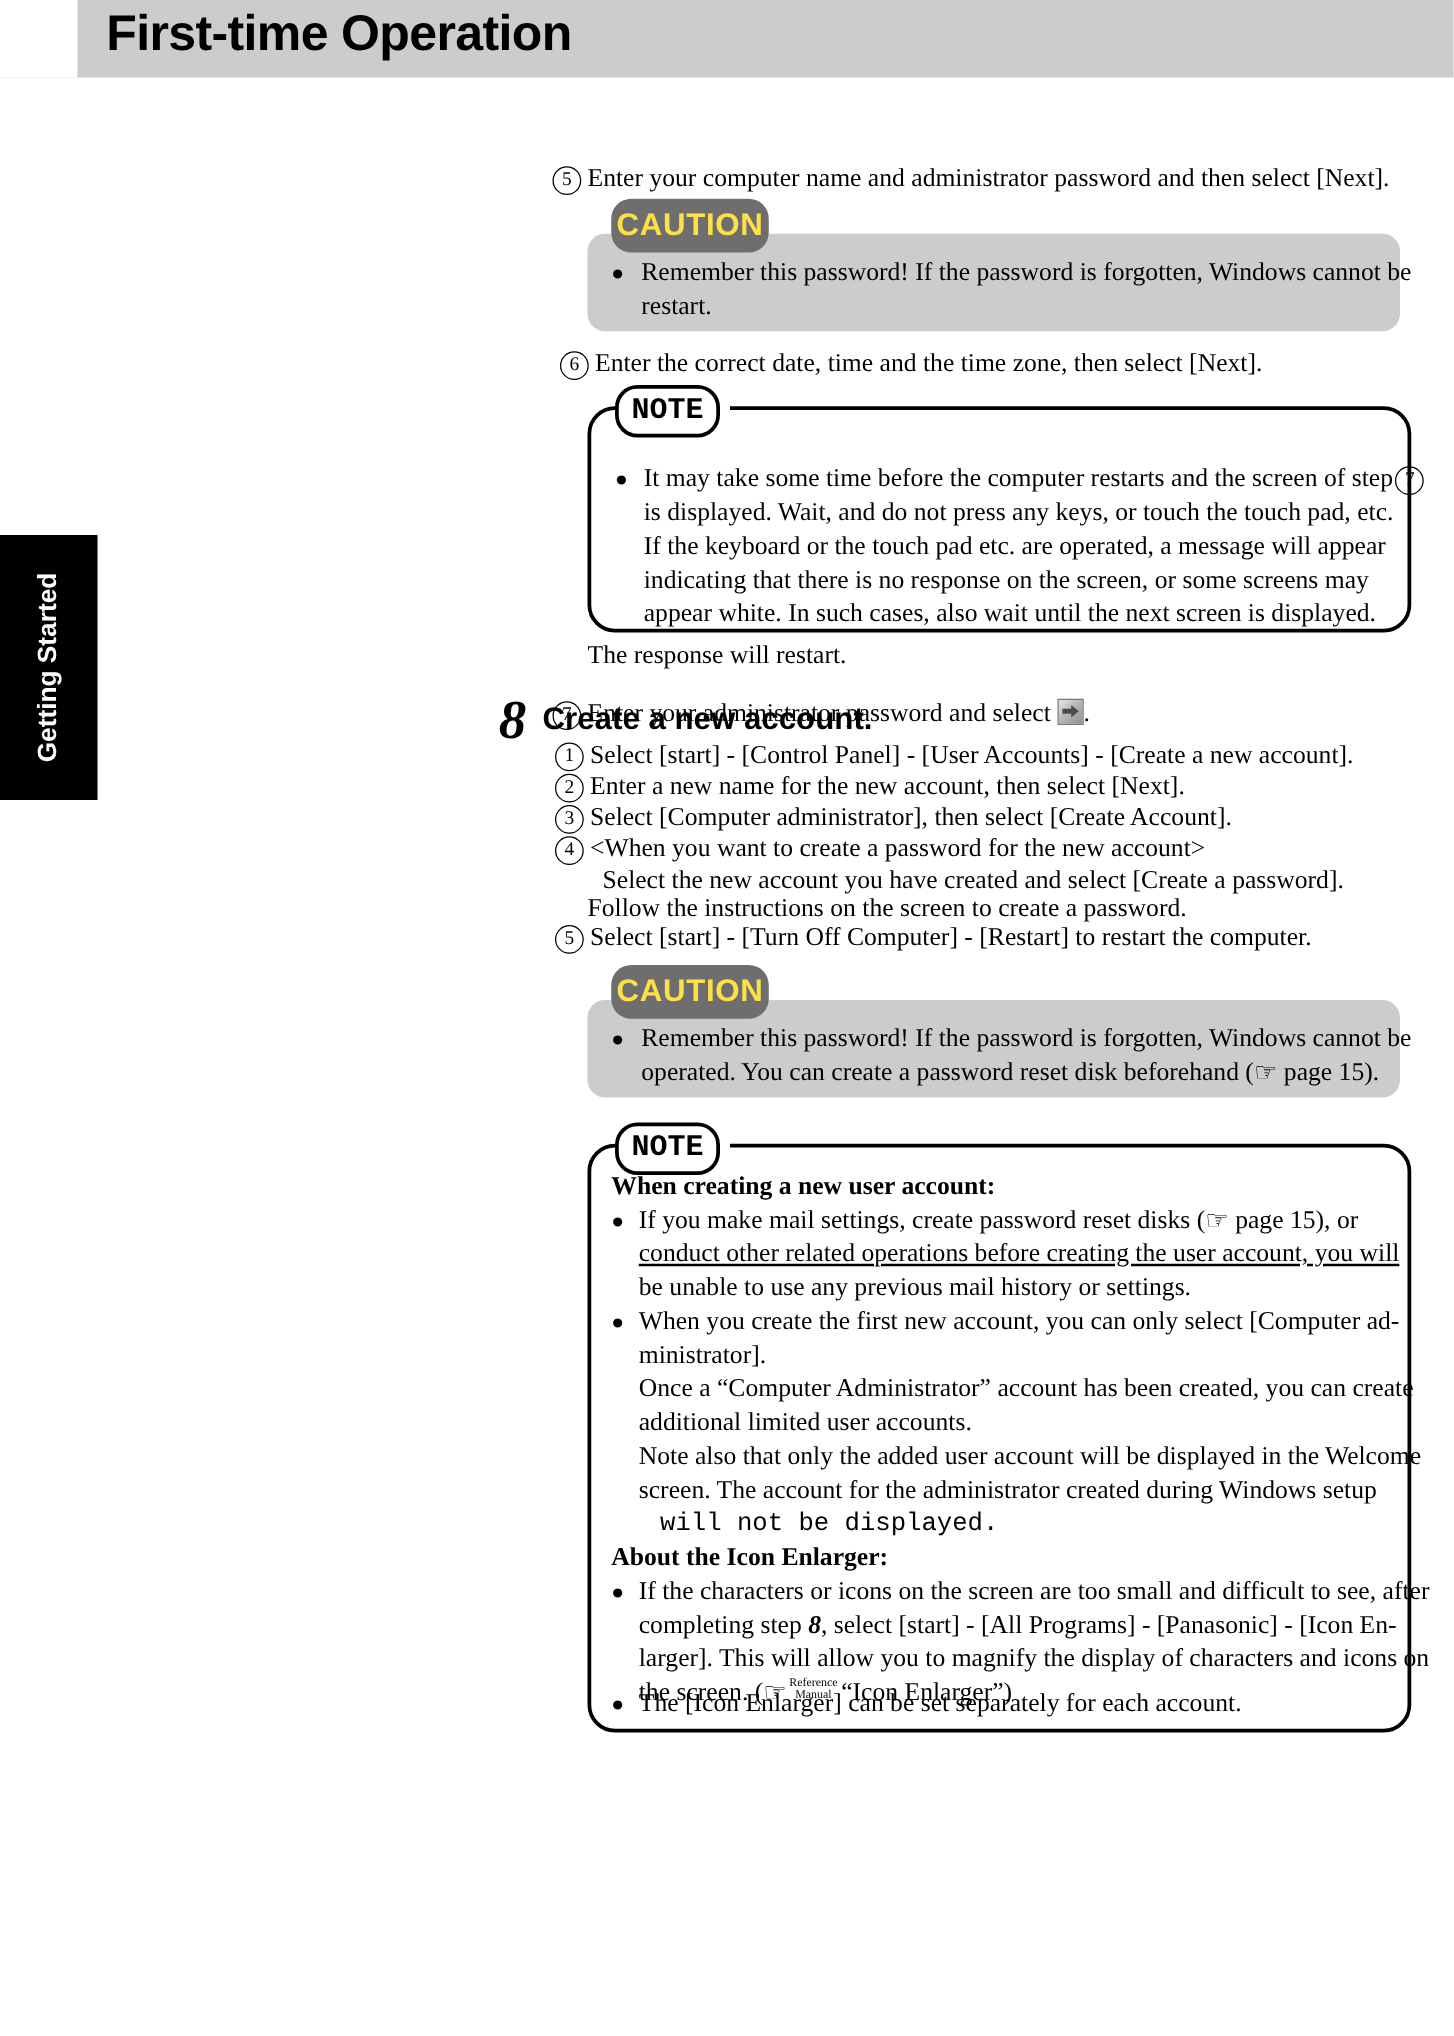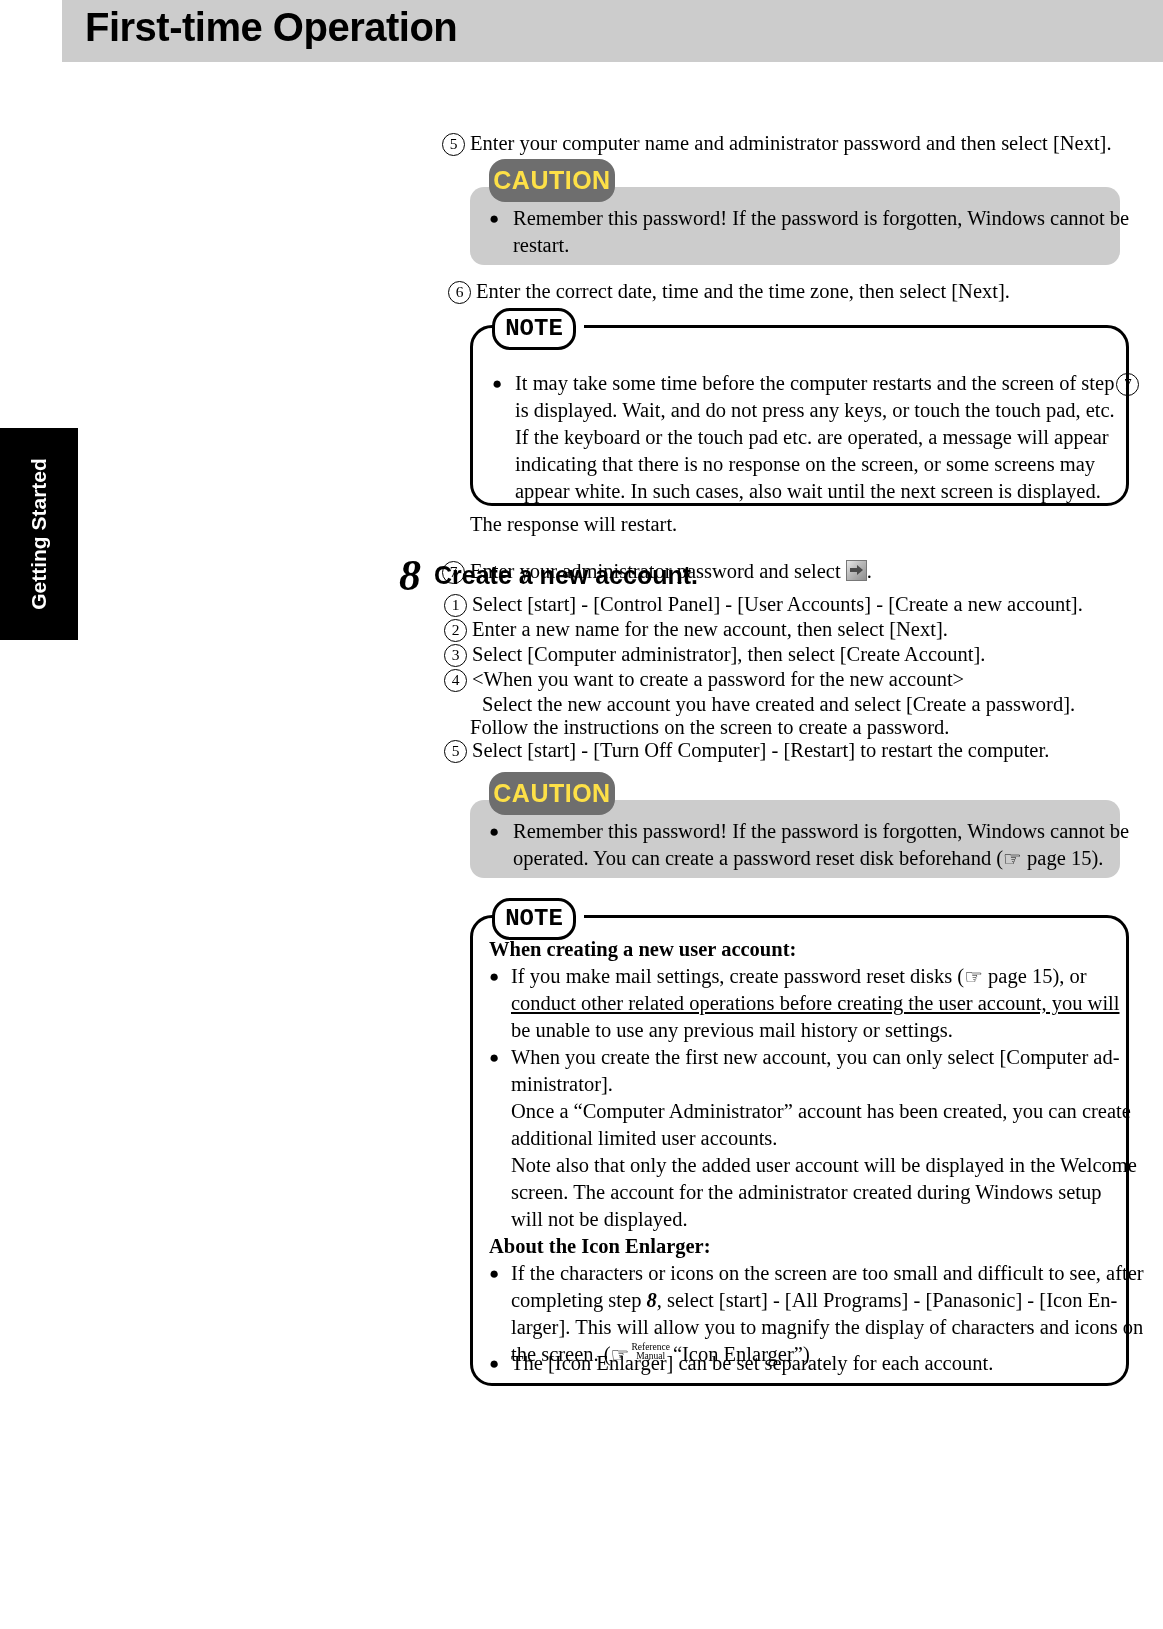--- a/index.html
+++ b/index.html
@@ -332,21 +332,21 @@
   <div class="txt" style="left:511px; top:990px;text-decoration:underline;">conduct other related operations before creating the user account, you will</div>
   <div class="txt" style="left:511px; top:1017px;">be unable to use any previous mail history or settings.</div>
 
   <div class="bullet" style="left:489px; top:1044px;">●</div>
   <div class="txt" style="left:511px; top:1044px;">When you create the first new account, you can only select [Computer ad-</div>
   <div class="txt" style="left:511px; top:1071px;">ministrator].</div>
   <div class="txt" style="left:511px; top:1098px;">Once a “Computer Administrator” account has been created, you can create</div>
   <div class="txt" style="left:511px; top:1125px;">additional limited user accounts.</div>
   <div class="txt" style="left:511px; top:1152px;">Note also that only the added user account will be displayed in the Welcome</div>
   <div class="txt" style="left:511px; top:1179px;">screen. The account for the administrator created during Windows setup</div>
-  <div class="txt" style="left:511px; top:1206px;">will not be displayed.</div>
+  <div class="txt" style="left:528px; top:1206px;font-family:Liberation Mono, monospace;">will not be displayed.</div>
 
   <div class="bold-head" style="left:489px; top:1233px;">About the Icon Enlarger:</div>
 
   <div class="bullet" style="left:489px; top:1260px;">●</div>
   <div class="txt" style="left:511px; top:1260px;">If the characters or icons on the screen are too small and difficult to see, after</div>
   <div class="txt" style="left:511px; top:1287px;"><span>completing step</span><span>&nbsp;</span><span class="ital-b">8</span><span>, select [start] - [All Programs] - [Panasonic] - [Icon En-</span></div>
   <div class="txt" style="left:511px; top:1314px;">larger]. This will allow you to magnify the display of characters and icons on</div>
   <div class="txt" style="left:511px; top:1341px;"><span>the screen. (</span><span class="hand-icon">☞</span><span class="refman"><i>Reference</i><i>Manual</i></span><span>“Icon Enlarger”)</span></div>
 
   <div class="bullet" style="left:489px; top:1350px;">●</div>

